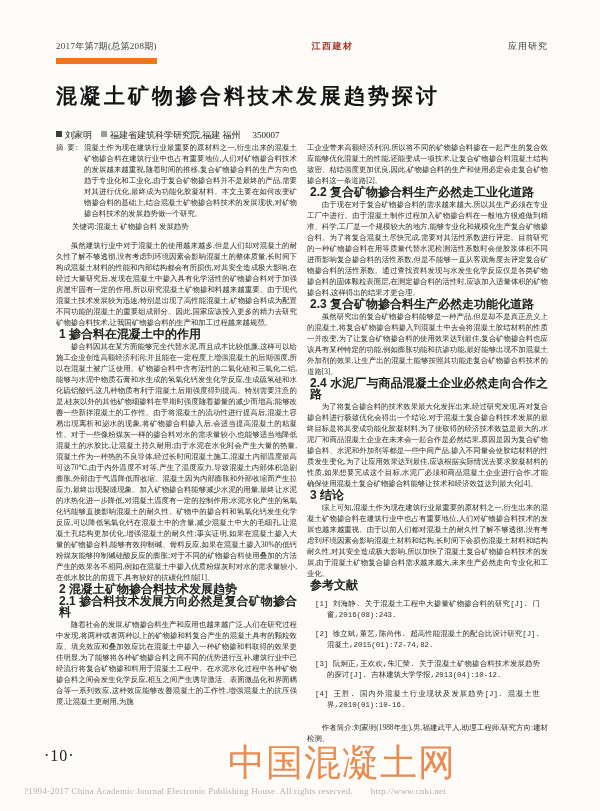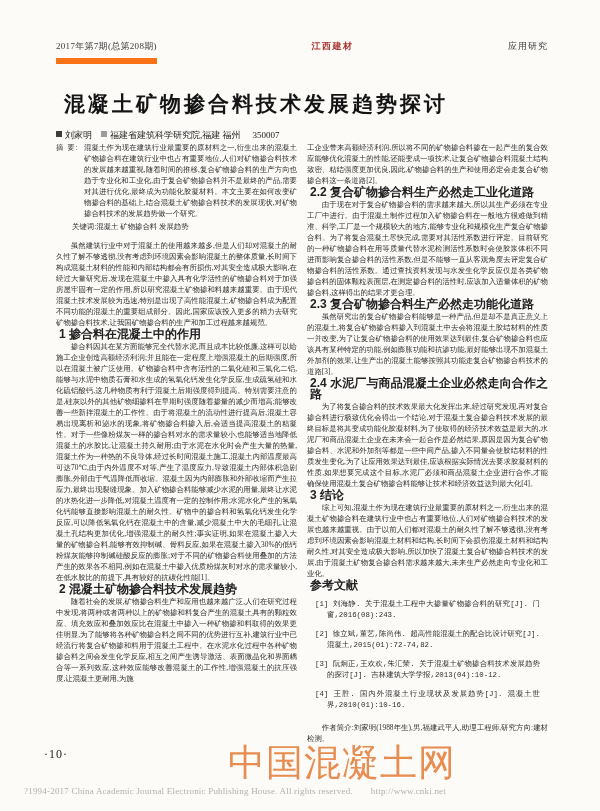--- a/index.html
+++ b/index.html
@@ -5,21 +5,21 @@
   html,body{margin:0;padding:0;background:#ffffff;}
   .page{position:relative;width:600px;height:811px;background:#fcfbf8;overflow:hidden;
         font-family:"Liberation Serif","DejaVu Serif",serif;color:#2b2b2b;}
   
   .header{position:absolute;top:40px;left:56px;width:492px;display:flex;
           justify-content:space-between;align-items:flex-start;font-size:9px;color:#3d3d3d;}
   .header-issue{border-bottom:6px solid #f97316;padding-bottom:5px;letter-spacing:.3px;}
   .journal-name{color:#a93832;font-weight:bold;letter-spacing:1.5px;}
   .section-name{letter-spacing:1px;}
   
-  .title{position:absolute;top:82px;left:56px;margin:8px;font-size:21px;letter-spacing:3px;
+  .title{position:absolute;top:82px;left:56px;margin:0;font-size:21px;letter-spacing:3px;
          font-weight:bold;color:#141414;font-family:"Liberation Sans","DejaVu Sans",sans-serif;}
   .authors{position:absolute;top:129px;left:56px;font-size:9px;color:#222;}
   .sq{display:inline-block;width:6px;height:6px;margin-right:3px;vertical-align:1px;}
   .sq-dark{background:#3d3d3d;}
   .sq-light{background:#9c9c9c;margin-left:9px;}
   .zip{margin-left:12px;}
   
   .col{position:absolute;top:142px;width:241px;height:606px;overflow:hidden;
        font-size:7.4px;line-height:11px;text-align:justify;color:#2e2e2e;}
   .col-left{left:56px;}
@@ -28,21 +28,21 @@
   .ab-label{flex:0 0 28px;width:28px;letter-spacing:1px;color:#333;}
   .ab-text{flex:1;}
   .keywords{margin:2px 0 8px 16px;}
   .para{margin:0;}
   .indent{text-indent:2em;}
   .sec,.subsec{margin:1px 0;font-size:12px;font-weight:bold;padding-left:3px;
        font-family:Liberation Sans, sans-serif;color:#222;}
   .ref{padding-left:12px;text-indent:-12px;margin:8px;font-family:Liberation Mono, monospace;}
   .bio{margin-top:11px;}
   
-  .pageno{position:absolute;left:44px;top:747px;font-size:12px;color:#222;letter-spacing:1px;}
+  .pageno{position:absolute;left:44px;top:747px;font-size:16px;color:#222;letter-spacing:1px;}
   .watermark{position:absolute;left:228px;top:738px;font-size:37px;color:#e5823f;opacity:.9;
        font-family:"Liberation Sans","DejaVu Sans",sans-serif;letter-spacing:1px;white-space:nowrap;}
   .copyright{position:absolute;left:24px;top:786px;font-size:9px;color:#b5b0a8;
        display:flex;gap:18px;white-space:nowrap;letter-spacing:.2px;}
 </style>
 </head>
 <body>
 
 <div class="page">
 
@@ -63,20 +63,21 @@
       <span class="ab-label">摘  要:</span>
       <span class="ab-text">混凝土作为现在建筑行业最重要的原材料之一,衍生出来的混凝土矿物掺合料在建筑行业中也占有重要地位,人们对矿物掺合料技术的发展越来越重视,随着时间的推移,复合矿物掺合料的生产方向也趋于专业化和工业化,由于复合矿物掺合料并不是最终的产品,需要对其进行优化,最终成为功能化胶凝材料。本文主要在如何改变矿物掺合料的基础上,结合混凝土矿物掺合料技术的发展现状,对矿物掺合料技术的发展趋势做一个研究。</span>
     </div>
     <div class="keywords">
       <span>关键词:</span><span>混凝土  矿物掺合料  发展趋势</span>
     </div>
     <p class="para indent">虽然建筑行业中对于混凝土的使用越来越多,但是人们却对混凝土的耐久性了解不够透彻,没有考虑到环境因素会影响混凝土的整体质量,长时间下构成混凝土材料的性能和内部结构都会有所损伤,对其安全造成极大影响,在经过大量研究后,发现在混凝土中掺入具有化学活性的矿物掺合料对于加强房屋牢固有一定的作用,所以研究混凝土矿物掺和料越来越重要。由于现代混凝土技术发展较为迅速,特别是出现了高性能混凝土,矿物掺合料成为配置不同功能的混凝土的重要组成部分。因此,国家应该投入更多的精力去研究矿物掺合料技术,让我国矿物掺合料的生产和加工过程越来越规范。</p>
     <h3 class="sec">1  掺合料在混凝土中的作用</h3>
     <p class="para indent">掺合料因其在某方面能够完全代替水泥,而且成本比较低廉,这样可以给施工企业创造高额经济利润;并且能在一定程度上增强混凝土的后期强度,所以在混凝土被广泛使用。矿物掺合料中含有活性的二氧化硅和三氧化二铝,能够与水泥中物质石膏和水生成的氢氧化钙发生化学反应,生成硫氢硅和水化硫铝酸钙,这几种物质有利于混凝土后期强度得到提高。特别需要注意的是,硅灰以外的其他矿物细掺料在早期时强度随着掺量的减少而增高;能够改善一些新拌混凝土的工作性。由于将混凝土的流动性进行提高后,混凝土容易出现离析和泌水的现象,将矿物掺合料掺入后,会适当提高混凝土的粘凝性。对于一些像粉煤灰一样的掺合料对水的需求量较小,也能够适当地降低混凝土的水胶比,让混凝土持久耐用;由于水泥在水化时会产生大量的热量,混凝土作为一种热的不良导体,经过长时间混凝土施工,混凝土内部温度最高可达70℃,由于内外温度不对等,产生了温度应力,导致混凝土内部体积急剧膨胀,外部由于气温降低而收缩。混凝土因为内部膨胀和外部收缩而产生拉应力,最终出现裂缝现象。加入矿物掺合料能够减少水泥的用量,最终让水泥的水热化进一步降低,对混凝土温度有一定的控制作用;水泥水化产生的氢氧化钙能够直接影响混凝土的耐久性。矿物中的掺合料和氢氧化钙发生化学反应,可以降低氢氧化钙在混凝土中的含量,减少混凝土中大的毛细孔,让混凝土孔结构更加优化,增强混凝土的耐久性;事实证明,如果在混凝土掺入大量的矿物掺合料,能够有效抑制碱、骨料反应,如果在混凝土掺入30%的低钙粉煤灰能够抑制碱硅酸反应的膨胀;对于不同的矿物掺合料使用叠加的方法产生的效果各不相同,例如在混凝土中掺入优质粉煤灰时对水的需求量较小,在低水胶比的前提下,具有较好的抗碳化性能[1]。</p>
     <h3 class="sec">2  混凝土矿物掺合料技术发展趋势</h3>
+    <h4 class="subsec">2.1  掺合料技术发展方向必然是复合矿物掺合料</h4>
     <p class="para indent">随着社会的发展,矿物掺合料生产和应用也越来越广泛,人们在研究过程中发现,将两种或者两种以上的矿物掺和料复合产生的混凝土具有的颗粒效应、填充效应和叠加效应比在混凝土中掺入一种矿物掺和料取得的效果更佳明显,为了能够将各种矿物掺合料之间不同的优势进行互补,建筑行业中已经流行将复合矿物掺和料用于混凝土工程中。在水泥水化过程中各种矿物掺合料之间会发生化学反应,相互之间产生诱导激活、表面微晶化和界面耦合等一系列效应,这种效应能够改善混凝土的工作性,增强混凝土的抗压强度,让混凝土更耐用,为施</p>
   </div>
 
   <div class="col col-right">
     <p class="para">工企业带来高额经济利润,所以将不同的矿物掺合料掺在一起产生的复合效应能够优化混凝土的性能,还能变成一项技术,让复合矿物掺合料混凝土结构致密、粘结强度更加优良,因此,矿物掺合料的生产和使用必定会走复合矿物掺合料这一条道路[2]。</p>
     <h4 class="subsec">2.2  复合矿物掺合料生产必然走工业化道路</h4>
     <p class="para indent">由于现在对于复合矿物掺合料的需求越来越大,所以其生产必须在专业工厂中进行。由于混凝土制作过程加入矿物掺合料在一般地方很难做到精准、科学,工厂是一个规模较大的地方,能够专业化和规模化生产复合矿物掺合料。为了将复合混凝土尽快完成,需要对其活性系数进行评定。目前研究的一种矿物掺合料在用等质量代替水泥检测活性系数时会使胶浆体积不同进而影响复合掺合料的活性系数,但是不能够一直从客观角度去评定复合矿物掺合料的活性系数。通过查找资料发现与水发生化学反应仅是各类矿物掺合料的固体颗粒表面层,在测定掺合料的活性时,应该加入适量体积的矿物掺合料,这样得出的结果才更合理。</p>
     <h4 class="subsec">2.3  复合矿物掺合料生产必然走功能化道路</h4>
     <p class="para indent">虽然研究出的复合矿物掺合料能够是一种产品,但是却不是真正意义上的混凝土,将复合矿物掺合料掺入到混凝土中去会将混凝土胶结材料的性质一并改变,为了让复合矿物掺合料的使用效果达到最佳,复合矿物掺合料也应该具有某种特定的功能,例如膨胀功能和抗渗功能,最好能够出现不加混凝土外加剂的效果,让生产出的混凝土能够按照其功能走复合矿物掺合料技术的道路[3]。</p>
     <h4 class="subsec">2.4  水泥厂与商品混凝土企业必然走向合作之路</h4>

